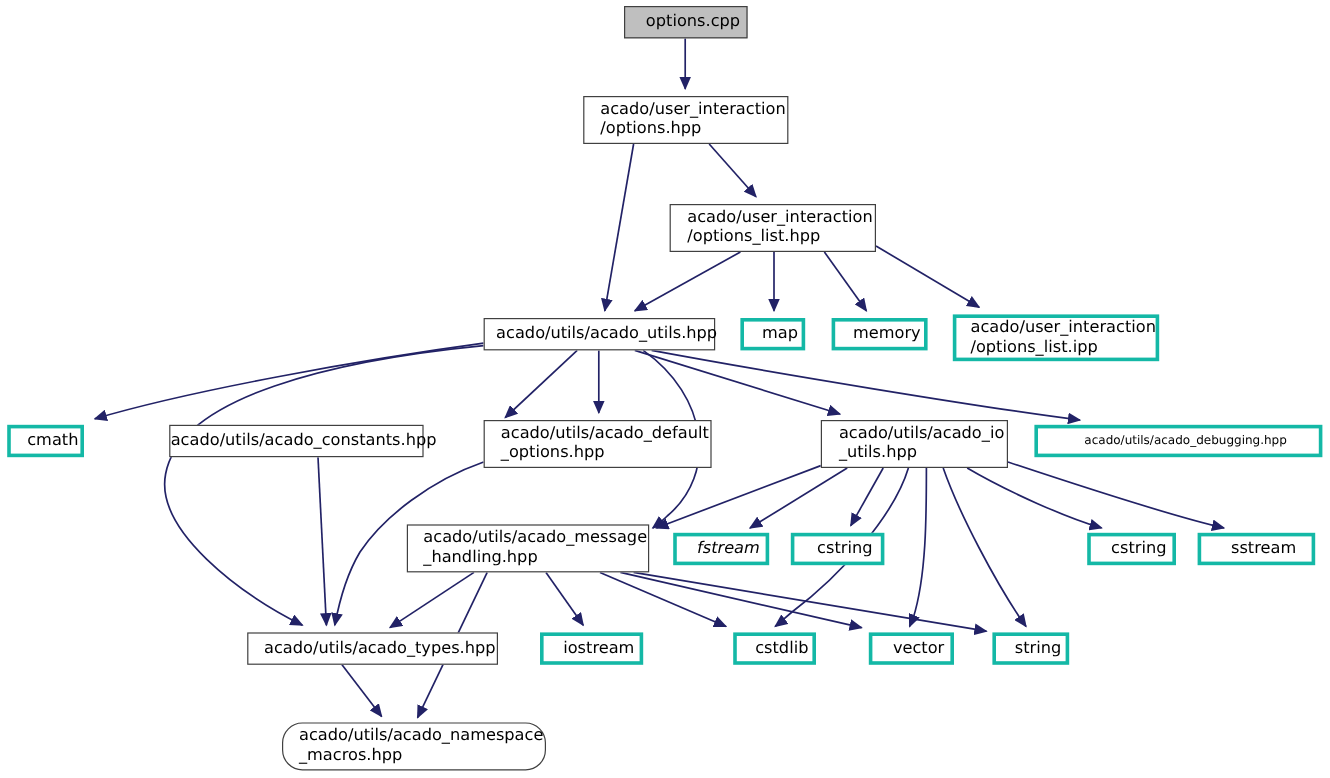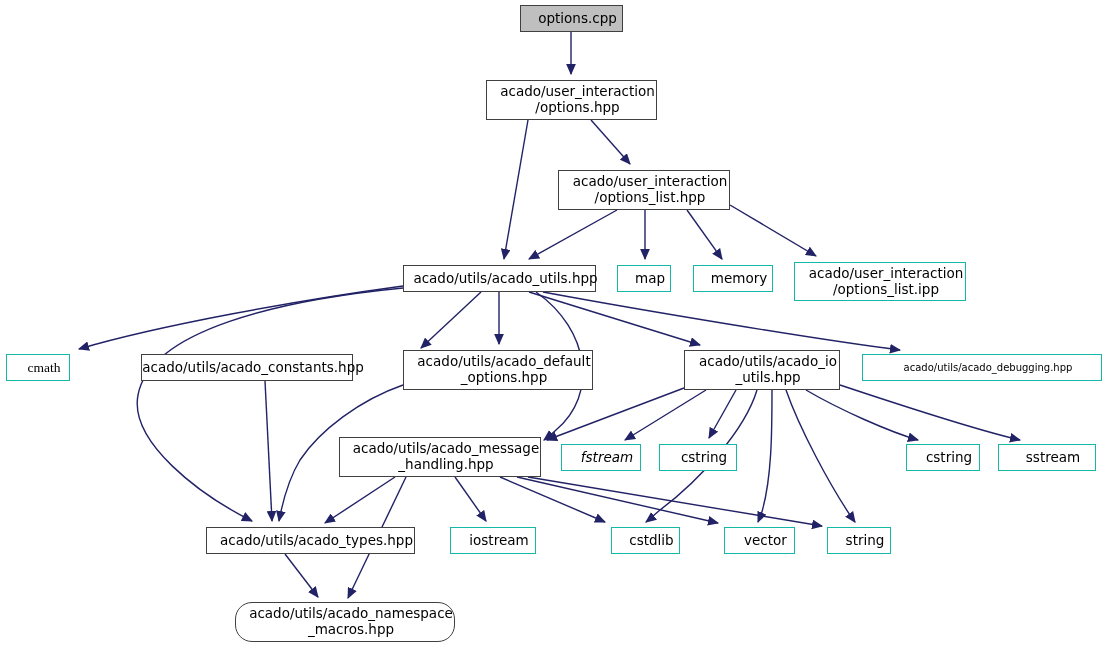--- a/index.html
+++ b/index.html
@@ -21,40 +21,40 @@
     top: 0;
     width: 1108px;
     height: 648px;
   }
   .node-box {
     position: absolute;
     box-sizing: border-box;
     display: flex;
     align-items: center;
     justify-content: center;
-    text-align: center;
+    text-align: left;
     background: #ffffff;
     color: #000000;
     font-family: "DejaVu Sans", sans-serif;
     line-height: 1.18;
     white-space: pre-line;
     z-index: 5;
     padding-left: 12px;
   }
   .node-box.kind-root {
     background: #bfbfbf;
     border: 1.6px solid #404040;
   }
   .node-box.kind-local {
     background: #ffffff;
     border: 1.6px solid #404040;
   }
   .node-box.kind-system {
     background: #ffffff;
-    border: 1px solid #14b8a6;
+    border: 3px solid #14b8a6;
   }
   .node-label {
     display: block;
     padding: 0 5px;
   }
 </style>
 </head>
 <body>
 
 <div id="canvas">
@@ -102,21 +102,21 @@
       <div class="node-box kind-root" style="left: 520px; top: 5px; width: 103px; height: 27px; font-size: 13.5px;"><span class="node-label">options.cpp</span></div>
       <div class="node-box kind-local" style="left: 486px; top: 80px; width: 171px; height: 40px; font-size: 13.5px;"><span class="node-label">acado/user_interaction
 /options.hpp</span></div>
       <div class="node-box kind-local" style="left: 558px; top: 170px; width: 172px; height: 40px; font-size: 13.5px;"><span class="node-label">acado/user_interaction
 /options_list.hpp</span></div>
       <div class="node-box kind-local" style="left: 403px; top: 265px; width: 193px; height: 27px; font-size: 13.5px;"><span class="node-label">acado/utils/acado_utils.hpp</span></div>
       <div class="node-box kind-system" style="left: 617px; top: 265px; width: 54px; height: 27px; font-size: 13.5px;"><span class="node-label">map</span></div>
       <div class="node-box kind-system" style="left: 693px; top: 265px; width: 80px; height: 27px; font-size: 13.5px;"><span class="node-label">memory</span></div>
       <div class="node-box kind-system" style="left: 794px; top: 262px; width: 172px; height: 39px; font-size: 13.5px;"><span class="node-label">acado/user_interaction
 /options_list.ipp</span></div>
-      <div class="node-box kind-system" style="left: 6px; top: 354px; width: 64px; height: 27px; font-size: 13.5px; font-family: Liberation Serif, serif;"><span class="node-label">cmath</span></div>
+      <div class="node-box kind-system" style="left: 6px; top: 354px; width: 64px; height: 27px; font-size: 13.5px;"><span class="node-label">cmath</span></div>
       <div class="node-box kind-local" style="left: 141px; top: 354px; width: 212px; height: 27px; font-size: 13.5px;"><span class="node-label">acado/utils/acado_constants.hpp</span></div>
       <div class="node-box kind-local" style="left: 403px; top: 350px; width: 190px; height: 40px; font-size: 13.5px;"><span class="node-label">acado/utils/acado_default
 _options.hpp</span></div>
       <div class="node-box kind-local" style="left: 684px; top: 350px; width: 156px; height: 40px; font-size: 13.5px;"><span class="node-label">acado/utils/acado_io
 _utils.hpp</span></div>
       <div class="node-box kind-system" style="left: 862px; top: 354px; width: 240px; height: 27px; font-size: 10px;"><span class="node-label">acado/utils/acado_debugging.hpp</span></div>
       <div class="node-box kind-local" style="left: 339px; top: 437px; width: 202px; height: 40px; font-size: 13.5px;"><span class="node-label">acado/utils/acado_message
 _handling.hpp</span></div>
       <div class="node-box kind-system" style="left: 561px; top: 444px; width: 80px; height: 27px; font-size: 13.5px; font-style: italic;"><span class="node-label">fstream</span></div>
       <div class="node-box kind-system" style="left: 659px; top: 444px; width: 78px; height: 27px; font-size: 13.5px;"><span class="node-label">cstring</span></div>

